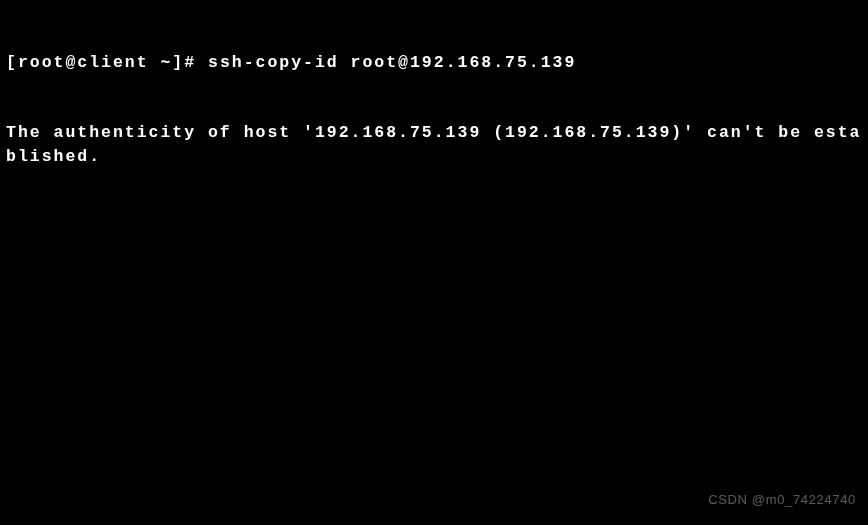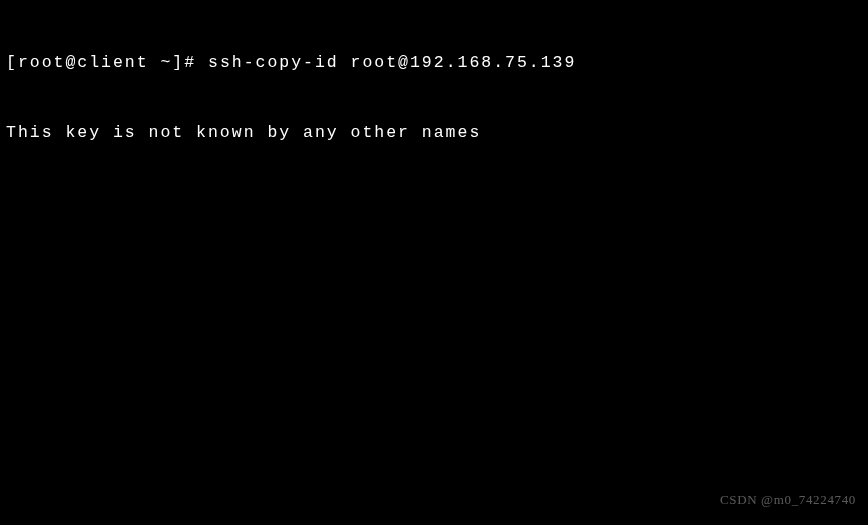--- a/index.html
+++ b/index.html
@@ -13,38 +13,38 @@
       padding: 4px 6px;
       width: 868px;
       height: 525px;
       overflow: hidden;
       position: relative;
     }
     .terminal {
       white-space: pre-wrap;
       word-break: break-all;
     }
-    .line { display: block; }
+    .line { display: block; font-weight: bold; }
     .watermark {
       position: absolute;
       right: 12px;
       bottom: 16px;
       color: rgba(200,200,200,0.45);
       font-size: 13px;
       letter-spacing: 0.05em;
-      font-family: Liberation Serif, serif;
+      font-family: Liberation Sans, sans-serif;
       margin-left: 12px;
     }
   </style>
 </head>
 <body>
 
 <div class="terminal">
   <span class="line"><span>[root@client ~]# </span><span>ssh-copy-id root@192.168.75.139</span></span>
-  <span class="line">This key is not known by any other names</span>
+  <span class="line">The authenticity of host '192.168.75.139 (192.168.75.139)' can't be established.</span>
   
   
   
   
   
   
   
   
 </div>
 

